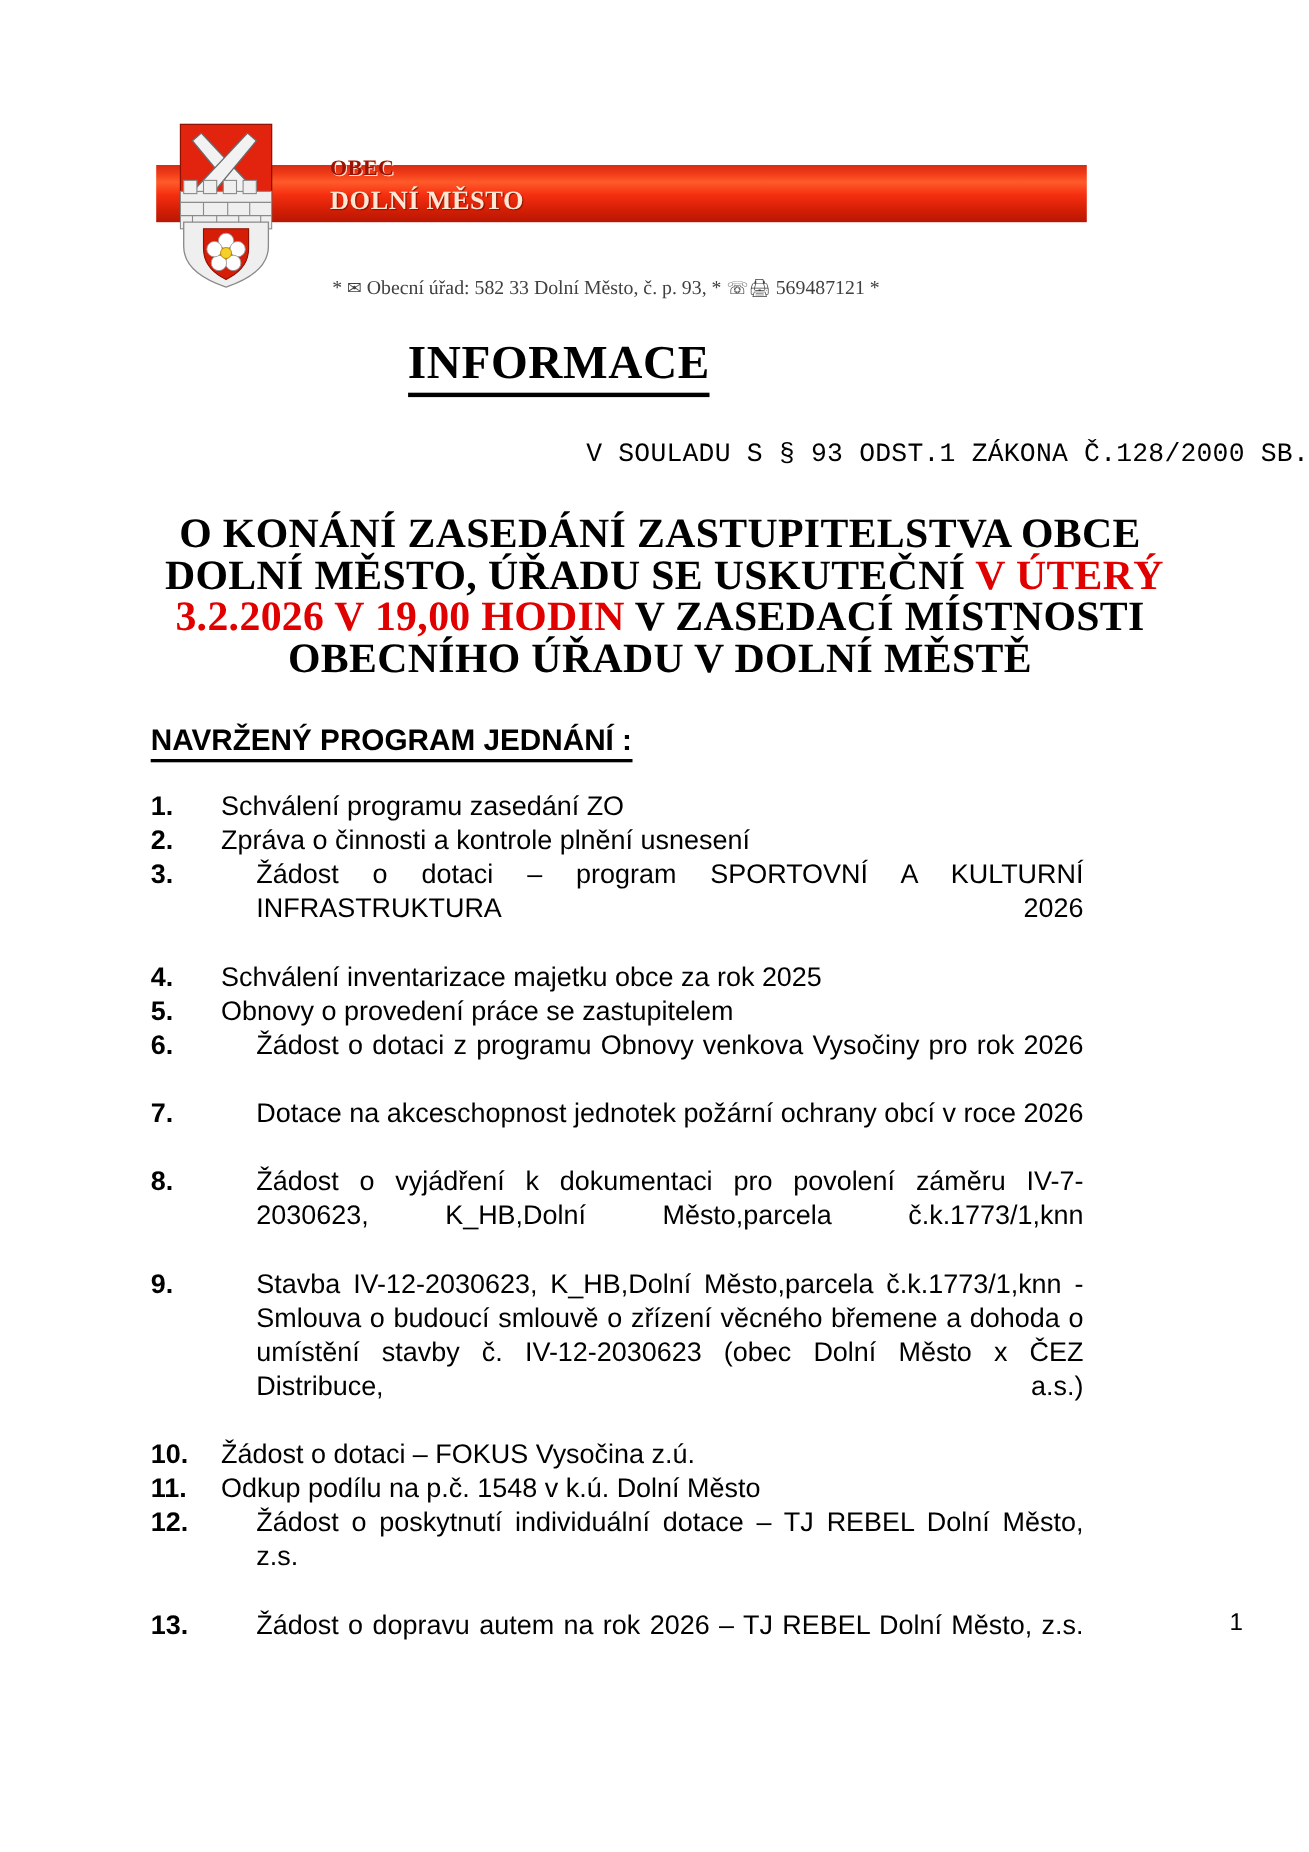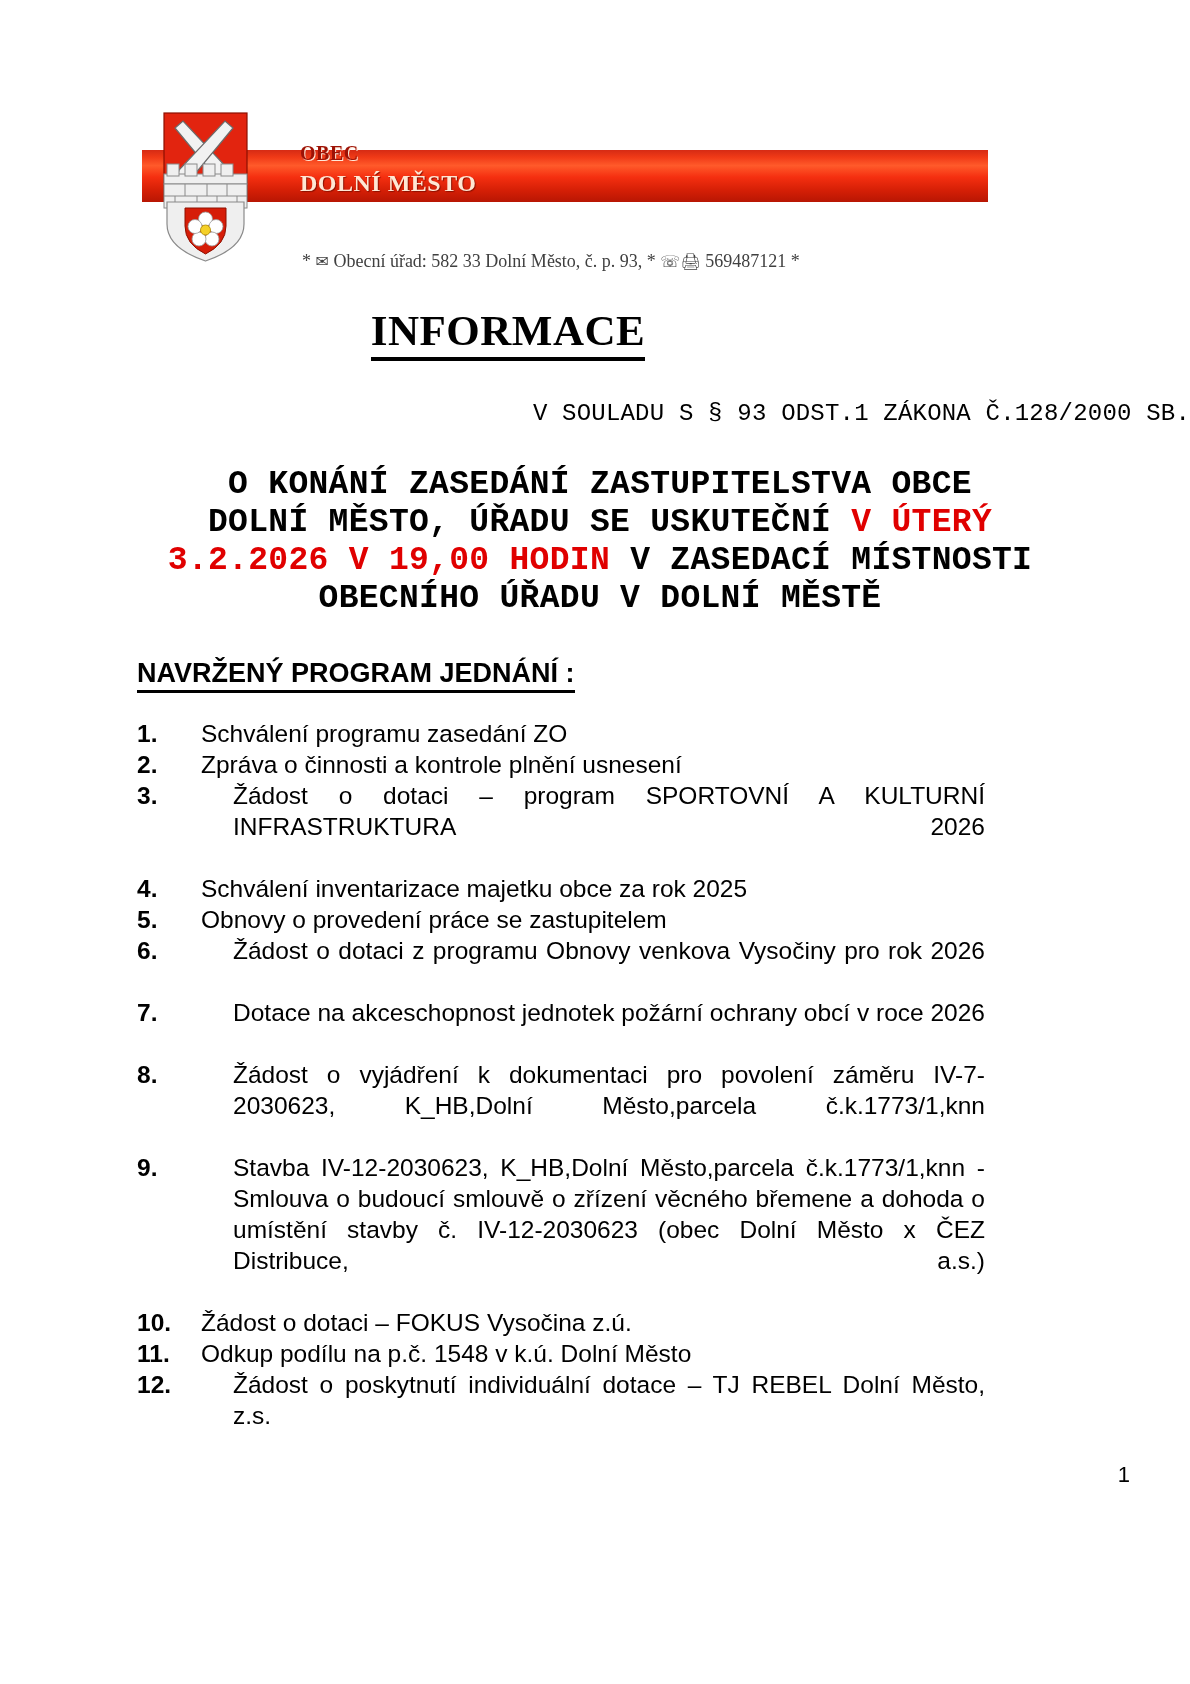--- a/index.html
+++ b/index.html
@@ -136,23 +136,23 @@
     font-family: Liberation Mono, monospace;
     font-size: 24px;
     letter-spacing: 0.2px;
   }
 
   .main-heading {
     position: absolute;
     left: 150px;
     top: 466px;
     width: 900px;
-    font-family: Liberation Mono, monospace;
-    font-weight: bold;
-    font-size: 33px;
+    font-family: Liberation Serif, serif;
+    font-weight: bold;
+    font-size: 38px;
     line-height: 38px;
     text-align: center;
     letter-spacing: 0.3px;
   }
   .main-heading .ln {
     display: block;
     white-space: nowrap;
   }
   .red { color: #e00000; }
 
@@ -340,18 +340,22 @@
           <div class="agenda-text">Žádost o dotaci – FOKUS Vysočina z.ú.</div>
         </div>
         <div class="agenda-item">
           <div class="agenda-num">11.</div>
           <div class="agenda-text">Odkup podílu na p.č. 1548 v k.ú. Dolní Město</div>
         </div>
         <div class="agenda-item">
           <div class="agenda-num">12.</div>
           <div class="agenda-text just">Žádost o poskytnutí individuální dotace – TJ REBEL Dolní Město, z.s.</div>
         </div>
+        <div class="agenda-item">
+          <div class="agenda-num">13.</div>
+          <div class="agenda-text just">Žádost o dopravu autem na rok 2026 – TJ REBEL Dolní Město, z.s.</div>
+        </div>
       </div>
 
     <div class="page-number">1</div>
 
   </div>
 </div>
 
 </body></html>

